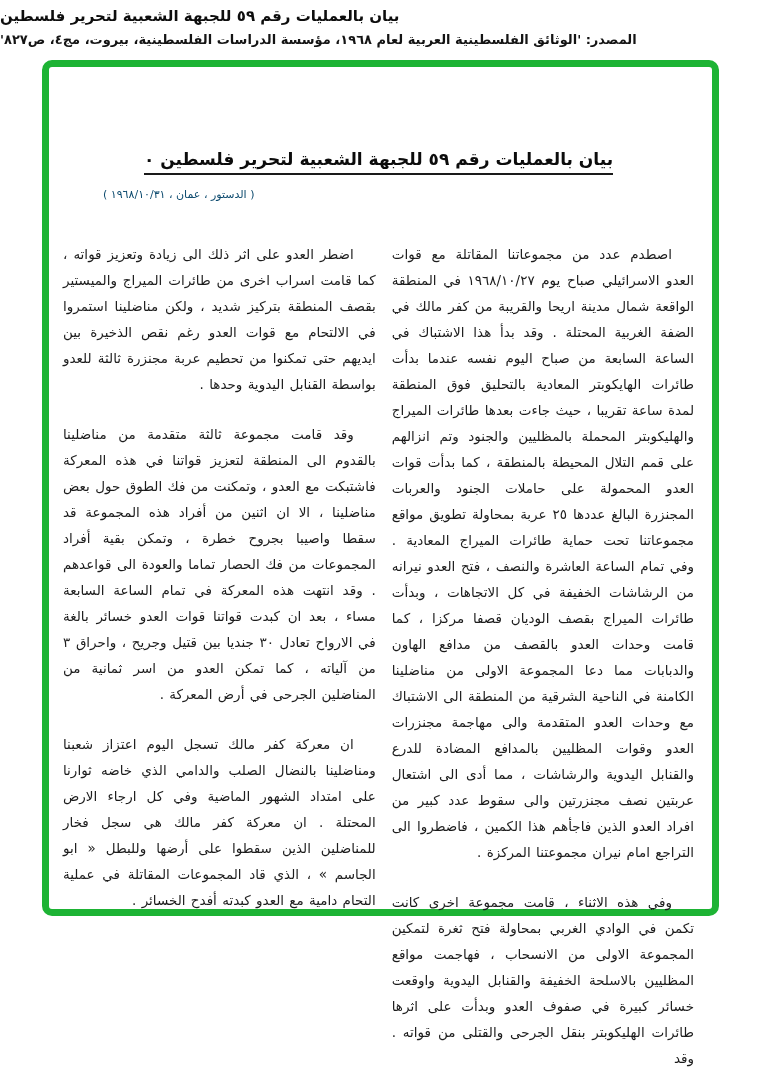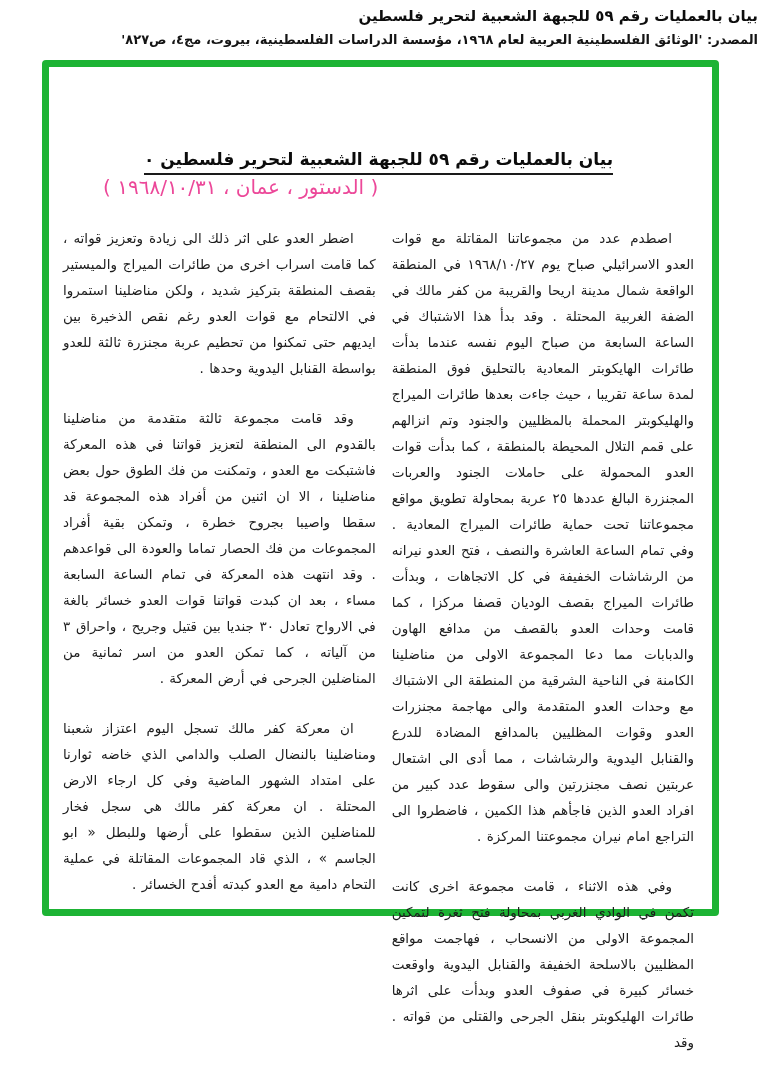--- a/index.html
+++ b/index.html
@@ -11,21 +11,21 @@
   .page {
     position: relative;
     width: 758px;
     height: 1078px;
     background: #ffffff;
     overflow: hidden;
     color: #1b1b1b;
   }
   .top-header {
     direction: rtl;
-    text-align: right;
+    text-align: left;
     padding-top: 7px;
   }
   .top-title {
     font-weight: bold;
     font-size: 15px;
     color: #0d0d0d;
     letter-spacing: 0;
   }
   .top-source {
     font-weight: bold;
@@ -34,59 +34,60 @@
     color: #141414;
   }
   .frame {
     position: absolute;
     left: 42px;
     top: 60px;
     width: 677px;
     height: 856px;
     box-sizing: border-box;
     border: 7px solid #1db334;
-    border-radius: 4px;
+    border-radius: 10px;
     background: #ffffff;
     padding: 82px 18px 0 14px;
   }
   .doc-title-wrap {
     direction: rtl;
     text-align: center;
   }
   .doc-title {
     display: inline-block;
     font-weight: bold;
     font-size: 17px;
     color: #0c0c0c;
     border-bottom: 2px solid #1a1a1a;
     padding-bottom: 4px;
   }
   .doc-byline {
     direction: rtl;
     text-align: left;
     padding-left: 40px;
-    font-size: 20px;
-    color: #ec4899;
+    margin-top: 13px;
+    font-size: 11px;
+    color: #0c4a6e;
   }
   .columns {
     direction: rtl;
     display: flex;
     gap: 16px;
     margin-top: 26px;
     align-items: flex-start;
   }
   .col {
     direction: rtl;
     text-align: justify;
     font-size: 13.5px;
     line-height: 26px;
     color: #1c1c1c;
   }
   .col p {
-    margin: 0 0 24px 0;
+    margin: 14px 0 24px 0;
     text-indent: 22px;
     word-spacing: 1px;
   }
   .col-first { width: 318px; }
   .col-second { width: 329px; }
 </style>
 </head>
 <body>
 
 <div class="page">

